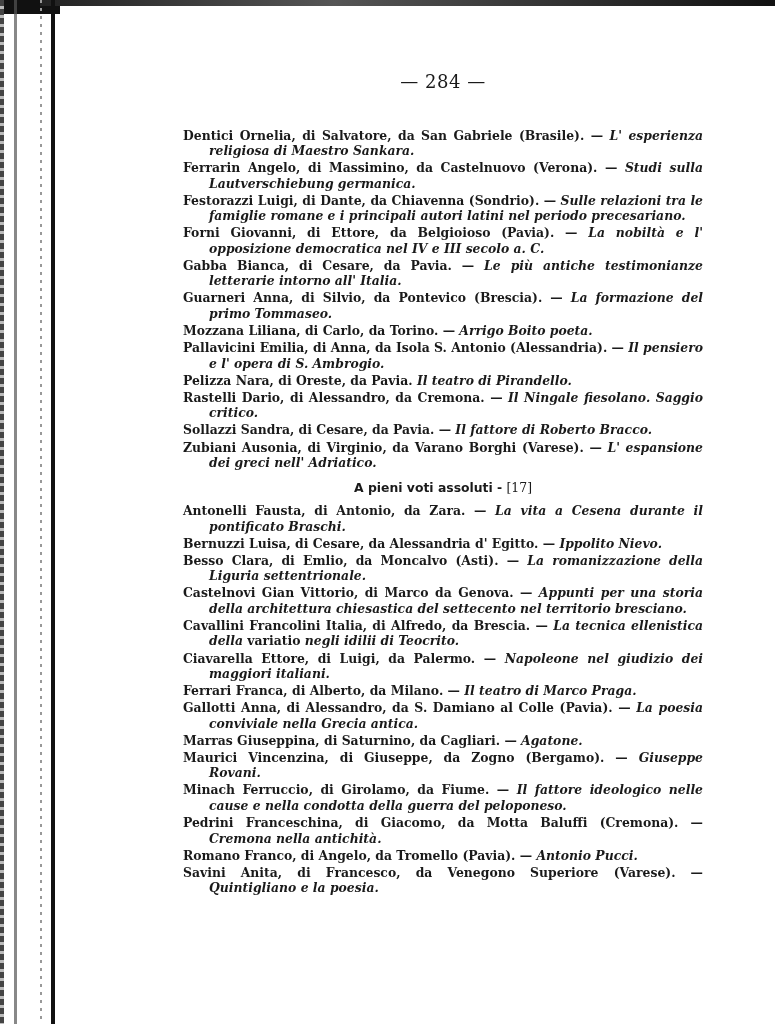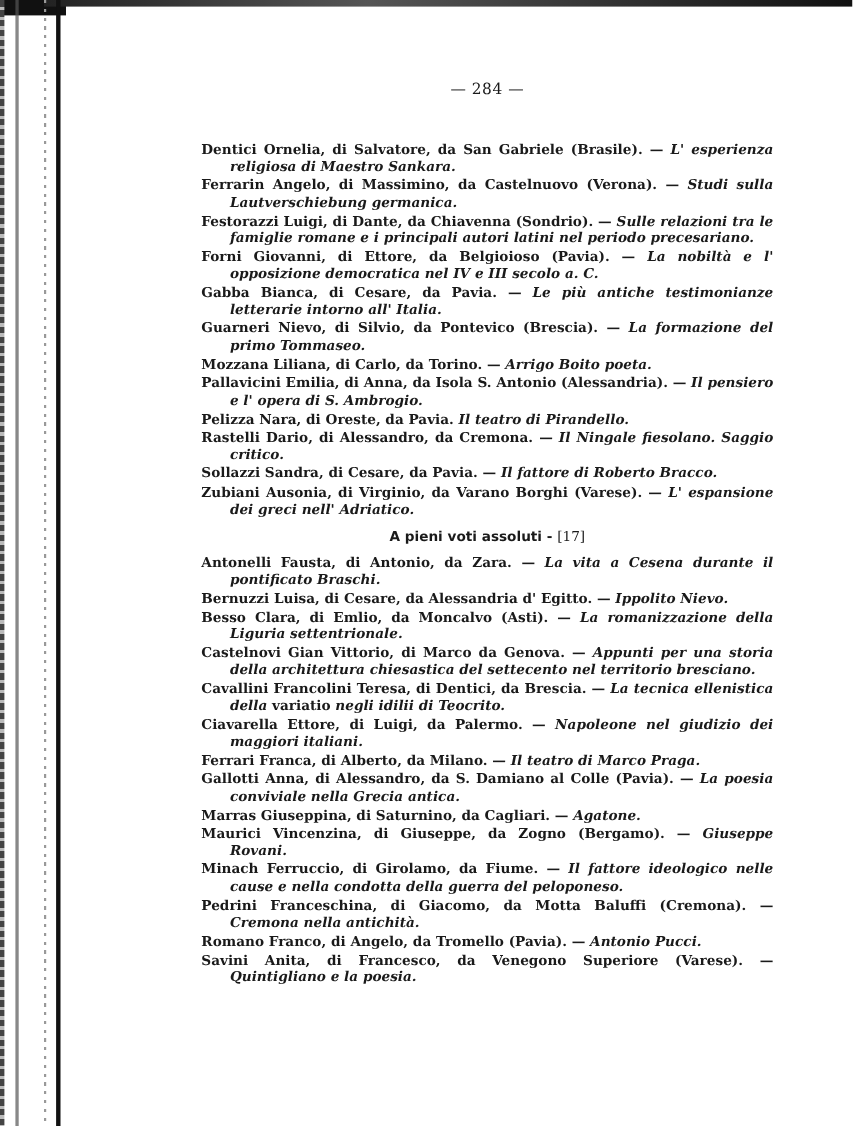--- a/index.html
+++ b/index.html
@@ -28,21 +28,21 @@
   }
   .binding-dots {
     position: absolute; left: 40px; top: 0; width: 2px; height: 1024px;
     background: repeating-linear-gradient(to bottom, #999 0 3px, transparent 3px 8px);
   }
   .page {
     position: absolute; left: 183px; top: 74px; width: 520px;
     font-size: 12.4px; line-height: 15.5px;
   }
   .page-number {
-    text-align: center; font-size: 14px; margin-bottom: 38px; letter-spacing: .5px;
+    text-align: center; font-size: 18px; margin-bottom: 38px; letter-spacing: .5px;
   }
   .entry { padding-left: 26px; text-indent: -26px; margin: 0 0 1.6px 0; text-align: justify; font-weight: bold; }
   .entry .title { font-style: italic; }
   .section-heading {
     text-align: center; font-family: "DejaVu Sans", "Liberation Sans", sans-serif;
     font-weight: bold; font-size: 12.4px; margin: 9px 0 8px 0;
   }
   .section-heading .count { font-weight: normal; font-family: "DejaVu Serif", serif; text-align: right; }
 </style>
 </head>
@@ -57,37 +57,37 @@
 
 <div class="page">
   <div class="page-number">— 284 —</div>
 
   <div>
     <p class="entry"><span>Dentici Ornelia, di Salvatore, da San Gabriele (Brasile). — </span><span class="title">L' esperienza religiosa di Maestro Sankara.</span></p>
     <p class="entry"><span>Ferrarin Angelo, di Massimino, da Castelnuovo (Verona). — </span><span class="title">Studi sulla Lautverschiebung germanica.</span></p>
     <p class="entry"><span>Festorazzi Luigi, di Dante, da Chiavenna (Sondrio). — </span><span class="title">Sulle relazioni tra le famiglie romane e i principali autori latini nel periodo precesariano.</span></p>
     <p class="entry"><span>Forni Giovanni, di Ettore, da Belgioioso (Pavia). — </span><span class="title">La nobiltà e l' opposizione democratica nel IV e III secolo a. C.</span></p>
     <p class="entry"><span>Gabba Bianca, di Cesare, da Pavia. — </span><span class="title">Le più antiche testimonianze letterarie intorno all' Italia.</span></p>
-    <p class="entry"><span>Guarneri Nievo, di Silvio, da Pontevico (Brescia). — </span><span class="title">La formazione del primo Tommaseo.</span></p>
+    <p class="entry"><span>Guarneri Anna, di Silvio, da Pontevico (Brescia). — </span><span class="title">La formazione del primo Tommaseo.</span></p>
     <p class="entry"><span>Mozzana Liliana, di Carlo, da Torino. — </span><span class="title">Arrigo Boito poeta.</span></p>
     <p class="entry"><span>Pallavicini Emilia, di Anna, da Isola S. Antonio (Alessandria). — </span><span class="title">Il pensiero e l' opera di S. Ambrogio.</span></p>
     <p class="entry"><span>Pelizza Nara, di Oreste, da Pavia. </span><span class="title">Il teatro di Pirandello.</span></p>
     <p class="entry"><span>Rastelli Dario, di Alessandro, da Cremona. — </span><span class="title">Il Ningale fiesolano. Saggio critico.</span></p>
     <p class="entry"><span>Sollazzi Sandra, di Cesare, da Pavia. — </span><span class="title">Il fattore di Roberto Bracco.</span></p>
     <p class="entry"><span>Zubiani Ausonia, di Virginio, da Varano Borghi (Varese). — </span><span class="title">L' espansione dei greci nell' Adriatico.</span></p>
   </div>
 
   <div class="section-heading"><span>A pieni voti assoluti - </span><span class="count">[17]</span></div>
 
   <div>
     <p class="entry"><span>Antonelli Fausta, di Antonio, da Zara. — </span><span class="title">La vita a Cesena durante il pontificato Braschi.</span></p>
     <p class="entry"><span>Bernuzzi Luisa, di Cesare, da Alessandria d' Egitto. — </span><span class="title">Ippolito Nievo.</span></p>
     <p class="entry"><span>Besso Clara, di Emlio, da Moncalvo (Asti). — </span><span class="title">La romanizzazione della Liguria settentrionale.</span></p>
     <p class="entry"><span>Castelnovi Gian Vittorio, di Marco da Genova. — </span><span class="title">Appunti per una storia della architettura chiesastica del settecento nel territorio bresciano.</span></p>
-    <p class="entry"><span>Cavallini Francolini Teresa, di Dentici, da Brescia. — </span><span class="title">La tecnica ellenistica della</span><span> variatio </span><span class="title">negli idilii di Teocrito.</span></p>
+    <p class="entry"><span>Cavallini Francolini Italia, di Alfredo, da Brescia. — </span><span class="title">La tecnica ellenistica della</span><span> variatio </span><span class="title">negli idilii di Teocrito.</span></p>
     <p class="entry"><span>Ciavarella Ettore, di Luigi, da Palermo. — </span><span class="title">Napoleone nel giudizio dei maggiori italiani.</span></p>
     <p class="entry"><span>Ferrari Franca, di Alberto, da Milano. — </span><span class="title">Il teatro di Marco Praga.</span></p>
     <p class="entry"><span>Gallotti Anna, di Alessandro, da S. Damiano al Colle (Pavia). — </span><span class="title">La poesia conviviale nella Grecia antica.</span></p>
     <p class="entry"><span>Marras Giuseppina, di Saturnino, da Cagliari. — </span><span class="title">Agatone.</span></p>
     <p class="entry"><span>Maurici Vincenzina, di Giuseppe, da Zogno (Bergamo). — </span><span class="title">Giuseppe Rovani.</span></p>
     <p class="entry"><span>Minach Ferruccio, di Girolamo, da Fiume. — </span><span class="title">Il fattore ideologico nelle cause e nella condotta della guerra del peloponeso.</span></p>
     <p class="entry"><span>Pedrini Franceschina, di Giacomo, da Motta Baluffi (Cremona). — </span><span class="title">Cremona nella antichità.</span></p>
     <p class="entry"><span>Romano Franco, di Angelo, da Tromello (Pavia). — </span><span class="title">Antonio Pucci.</span></p>
     <p class="entry"><span>Savini Anita, di Francesco, da Venegono Superiore (Varese). — </span><span class="title">Quintigliano e la poesia.</span></p>
   </div>

